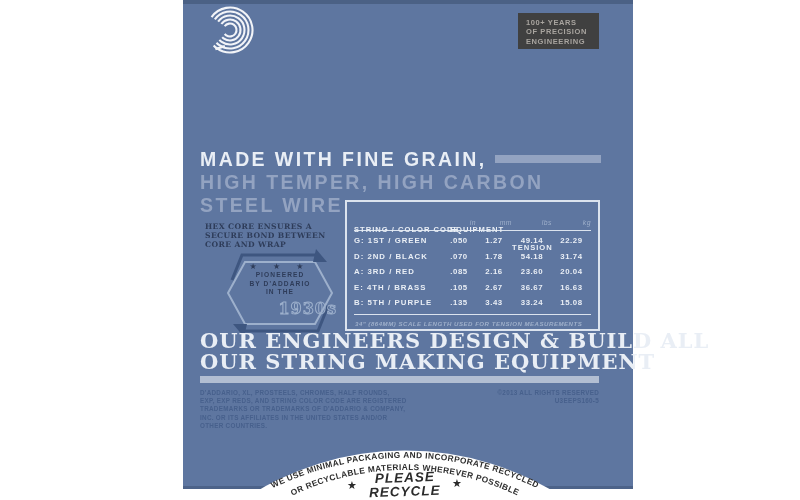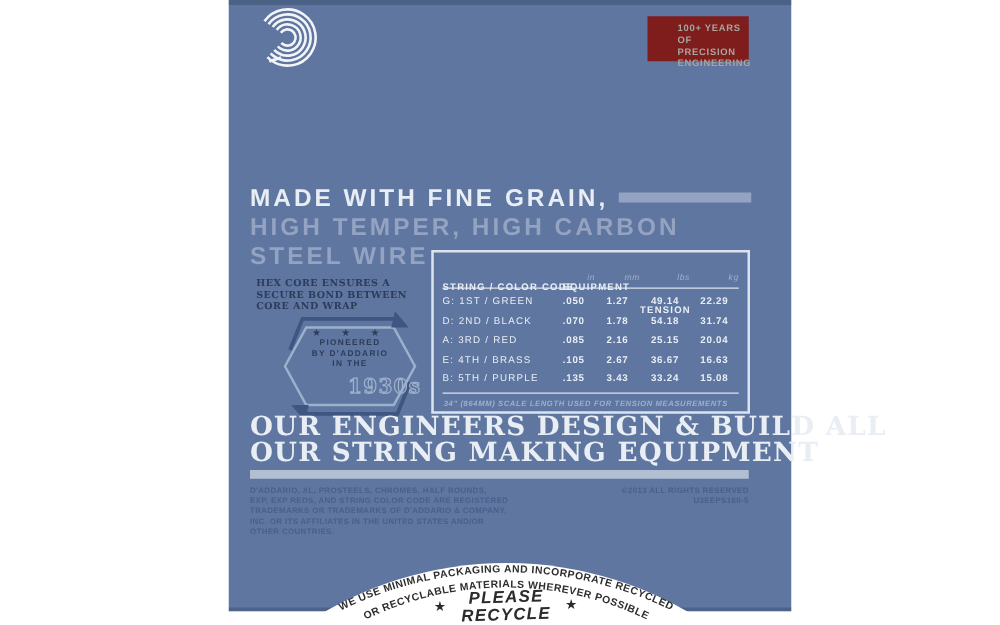--- a/index.html
+++ b/index.html
@@ -23,21 +23,21 @@
     content:""; position:absolute; left:0; bottom:0; right:0; height:3px;
     background:rgba(28,42,66,.25);
   }
 
   
   .logo { position:absolute; left:14px; top:6px; width:62px; height:52px; }
 
   
   .years-badge {
     position:absolute; left:335px; top:13px; width:81px; height:36px;
-    background:#7f1d1d; color:#a8a49f; padding:5px 0 0 24px;
+    background:#404040; color:#a8a49f; padding:5px 0 0 8px;
     font-size:7.5px; font-weight:bold; letter-spacing:.6px; line-height:9.3px;
   }
 
   
   .headline { position:absolute; left:17px; top:148px; width:415px; }
   .headline .h-line { font-weight:bold; font-size:19.5px; letter-spacing:2.4px; line-height:23px; white-space:nowrap; }
   .h-white { color:#e9eef5; }
   .h-grey  { color:#93a3c1; }
   .h-line2 { letter-spacing:4.2px; }
   .h-bar {
@@ -71,21 +71,21 @@
   }
   .grid { display:grid; grid-template-columns:88px 34px 36px 40px 39px; align-items:center; }
   .t-group-row { height:11px; }
   .th { font-size:7.6px; font-weight:bold; letter-spacing:1px; white-space:nowrap; }
   .th-diam { grid-column:2 / span 2; text-align:center; }
   .th-tens { grid-column:4 / span 2; text-align:left;margin-top:36px; }
   .t-units { height:9px; }
   .unit { font-size:6.8px; font-style:italic; color:#9fb0cb; text-align:right; letter-spacing:.5px; }
   .t-rule { border:none; border-top:1.4px solid #dbe3ee; margin:3px 0 2px 0; }
   .t-row { height:15.5px; }
-  .t-label { font-size:7.8px; font-weight:normal; letter-spacing:1px; white-space:nowrap; }
+  .t-label { font-size:7.8px; font-weight:bold; letter-spacing:1px; white-space:nowrap; }
   .t-num { font-size:7.8px; font-weight:bold; letter-spacing:.6px; text-align:center; }
   .t-foot {
     font-size:6.1px; font-style:italic; font-weight:bold; color:#9fb0cb;
     letter-spacing:.5px; padding:3px 0 0 1px; white-space:nowrap;
   }
 
   
   .claim {
     position:absolute; left:17px; top:331px; width:399px; text-align:center;
     font-family:"DejaVu Serif", serif; font-weight:bold; color:#e9eef5;
@@ -184,21 +184,21 @@
       <div class="t-label">D: 2ND / BLACK</div>
       <div class="t-num">.070</div>
       <div class="t-num">1.78</div>
       <div class="t-num">54.18</div>
       <div class="t-num">31.74</div>
     </div>
     <div class="grid t-row">
       <div class="t-label">A: 3RD / RED</div>
       <div class="t-num">.085</div>
       <div class="t-num">2.16</div>
-      <div class="t-num">25.15</div>
+      <div class="t-num">23.60</div>
       <div class="t-num">20.04</div>
     </div>
     <div class="grid t-row">
       <div class="t-label">E: 4TH / BRASS</div>
       <div class="t-num">.105</div>
       <div class="t-num">2.67</div>
       <div class="t-num">36.67</div>
       <div class="t-num">16.63</div>
     </div>
     <div class="grid t-row">

